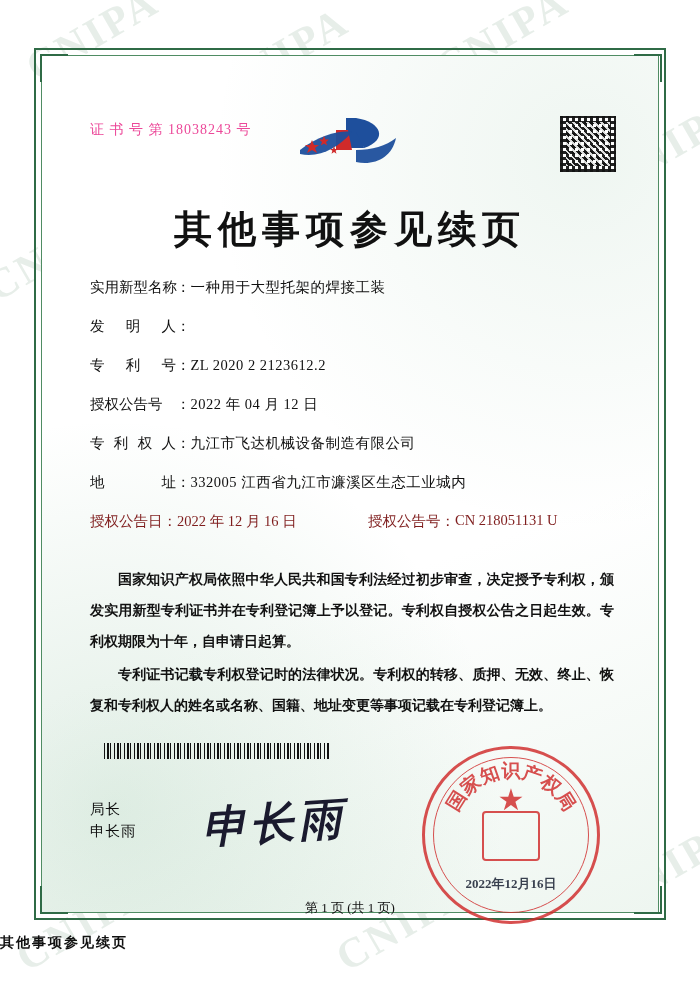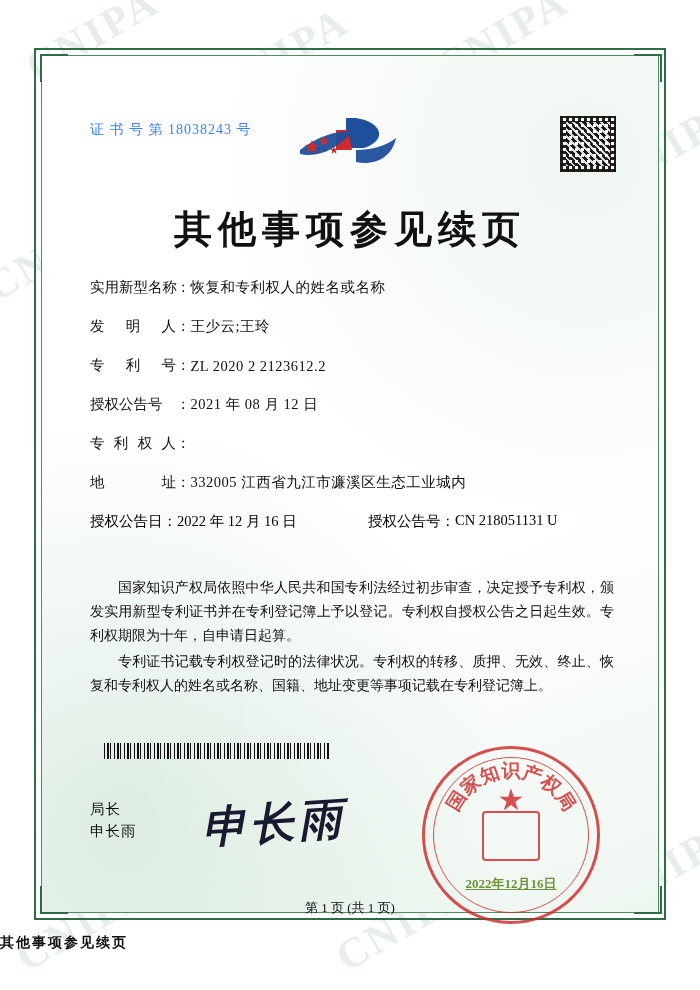--- a/index.html
+++ b/index.html
@@ -92,21 +92,21 @@
     width: 616px;
     height: 856px;
     z-index: 3;
   }
 
   .cert-no {
     position: absolute;
     left: 48px;
     top: 65px;
     font-size: 14px;
-    color: #3b82f6;
+    color: #ec4899;
     letter-spacing: 1px;
   }
 
   
   .logo {
     position: absolute;
     left: 248px;
     top: 58px;
     width: 120px;
     height: 60px;
@@ -148,21 +148,21 @@
   }
 
   .fields {
     position: absolute;
     left: 48px;
     top: 222px;
     width: 530px;
   }
   .field-row {
     display: flex;
-    align-items: flex-end;
+    align-items: center;
     margin-bottom: 20px;
     font-size: 14.5px;
     color: #111;
   }
   .field-label {
     width: 86px;
     flex: 0 0 86px;
     letter-spacing: 0px;
     white-space: nowrap;
   }
@@ -177,35 +177,36 @@
   }
   .field-value {
     flex: 1 1 auto;
     letter-spacing: 0.5px;
   }
 
   .row-dual {
     display: flex;
     align-items: flex-end;
     font-size: 14.5px;
-    color: #000000;
+    color: #7f1d1d;
     margin-bottom: 14px;
   }
   .row-dual .left { width: 278px; display: flex; }
   .row-dual .right { display: flex; }
 
   .paras {
     position: absolute;
     left: 48px;
-    top: 520px;
+    top: 508px;
     width: 524px;
     font-size: 14px;
-    line-height: 24px;
+    line-height: 31px;
     color: #111;
     text-align: justify;
+    font-weight: bold;
   }
   .para { text-indent: 2em; margin: 0 0 2px 0; }
 
   .barcode {
     position: absolute;
     left: 62px;
     top: 687px;
     width: 225px;
     height: 16px;
     background-image:
@@ -287,24 +288,23 @@
     font-weight: bold;
     color: #d02a2a;
     transform-origin: 0 0;
   }
   .seal-date {
     position: absolute;
     left: 50%;
     top: 126px;
     transform: translateX(-50%);
     font-size: 13px;
-    color: #4d7c0f;
+    color: #0f172a;
     font-weight: bold;
     white-space: nowrap;
-    text-decoration: underline;
   }
 
   .page-no {
     position: absolute;
     left: 0;
     top: 843px;
     width: 616px;
     text-align: center;
     font-size: 13px;
     color: #111;
@@ -372,57 +372,57 @@
 
     <div class="qr"></div>
 
     <div class="title">其他事项参见续页</div>
 
     <div class="fields">
 
       <div class="field-row">
         <span class="field-label">实用新型名称</span>
         <span class="field-colon">：</span>
-        <span class="field-value">恢复和专利权人的姓名或名称</span>
+        <span class="field-value">一种用于大型托架的焊接工装</span>
       </div>
 
       <div class="field-row">
         <span class="field-label spaced">
           <span>发</span>
           <span>明</span>
           <span>人</span>
         </span>
         <span class="field-colon">：</span>
-        <span class="field-value">王少云;王玲</span>
       </div>
 
       <div class="field-row">
         <span class="field-label spaced">
           <span>专</span>
           <span>利</span>
           <span>号</span>
         </span>
         <span class="field-colon">：</span>
         <span class="field-value">ZL 2020 2 2123612.2</span>
       </div>
 
       <div class="field-row">
         <span class="field-label">授权公告号</span>
         <span class="field-colon">：</span>
-        <span class="field-value">2021 年 08 月 12 日</span>
+        <span class="field-value">2022 年 04 月 12 日</span>
       </div>
 
       <div class="field-row">
         <span class="field-label spaced">
           <span>专</span>
           <span>利</span>
           <span>权</span>
           <span>人</span>
         </span>
         <span class="field-colon">：</span>
+        <span class="field-value">九江市飞达机械设备制造有限公司</span>
       </div>
 
       <div class="field-row">
         <span class="field-label spaced">
           <span>地</span>
           <span>址</span>
         </span>
         <span class="field-colon">：</span>
         <span class="field-value">332005 江西省九江市濂溪区生态工业城内</span>
       </div>

